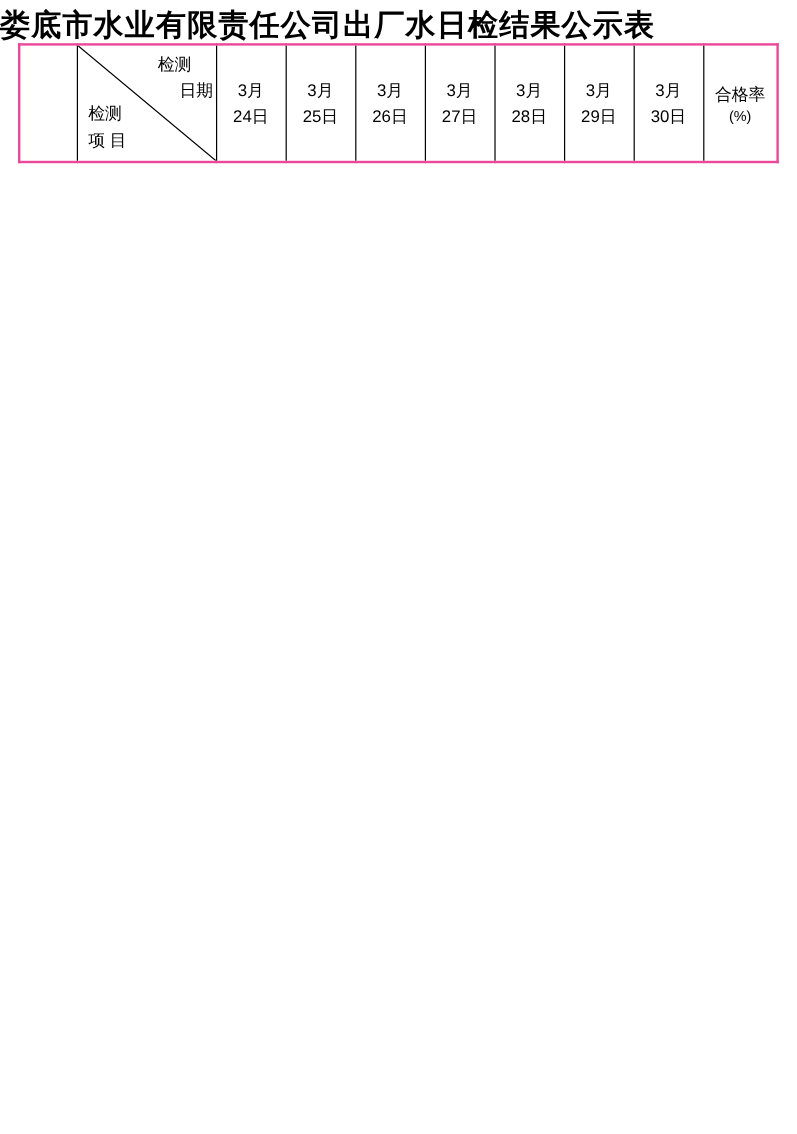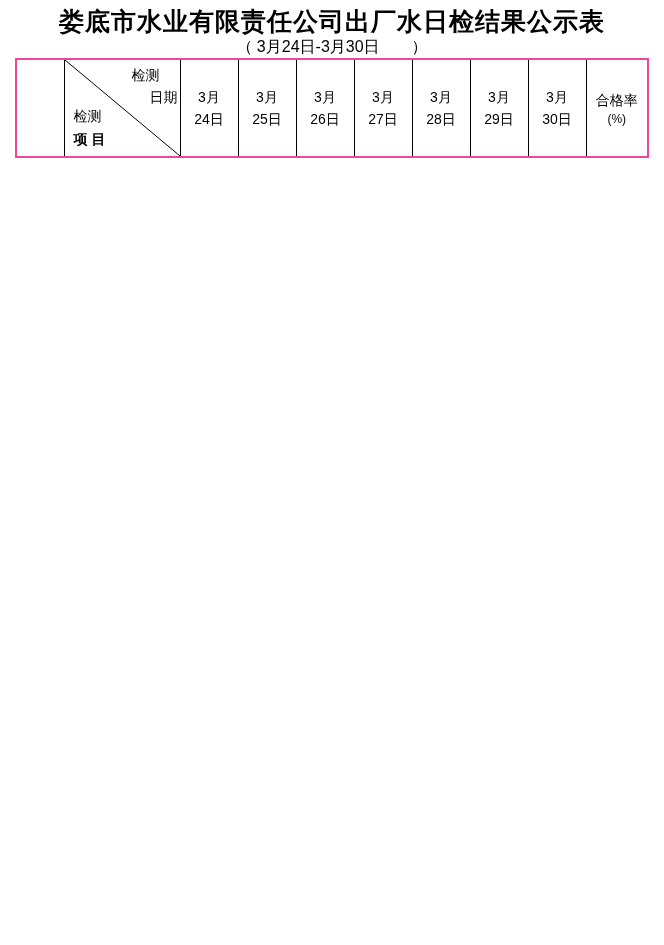--- a/index.html
+++ b/index.html
@@ -11,21 +11,20 @@
     color: #000;
   }
   .page {
     width: 664px;
     height: 945px;
     background: #fff;
     box-sizing: border-box;
     padding-top: 6px;
   }
   .title {
-    text-align: center;
     font-size: 25px;
     font-weight: bold;
     letter-spacing: 1px;
     line-height: 30px;
     margin: 0;
   }
   .subtitle {
     text-align: center;
     font-size: 16px;
     line-height: 21px;
@@ -54,28 +53,27 @@
   th.diag { position: relative; }
   th.diag svg.diag-line {
     position: absolute;
     left: 0; top: 0;
     width: 100%; height: 100%;
     display: block;
   }
   th.diag .c-top1   { position: absolute; top: 7px;  right: 20px; }
   th.diag .c-top2   { position: absolute; top: 29px; right: 2px; }
   th.diag .c-bot1   { position: absolute; bottom: 30px; left: 9px; }
-  th.diag .c-bot2   { position: absolute; bottom: 7px;  left: 9px; font-weight: bold; }
+  th.diag .c-bot2   { position: absolute; bottom: 7px;  left: 9px; }
 </style>
 </head>
 <body>
 
 <div class="page">
   <h1 class="title">娄底市水业有限责任公司出厂水日检结果公示表</h1>
-  <div class="subtitle">（ 3月24日-3月30日　　）</div>
 
   <table class="grid">
     <colgroup>
       <col style="width:48px">
       <col style="width:116px">
       <col style="width:58px">
         <col style="width:58px">
         <col style="width:58px">
         <col style="width:58px">
       <col style="width:58px">

